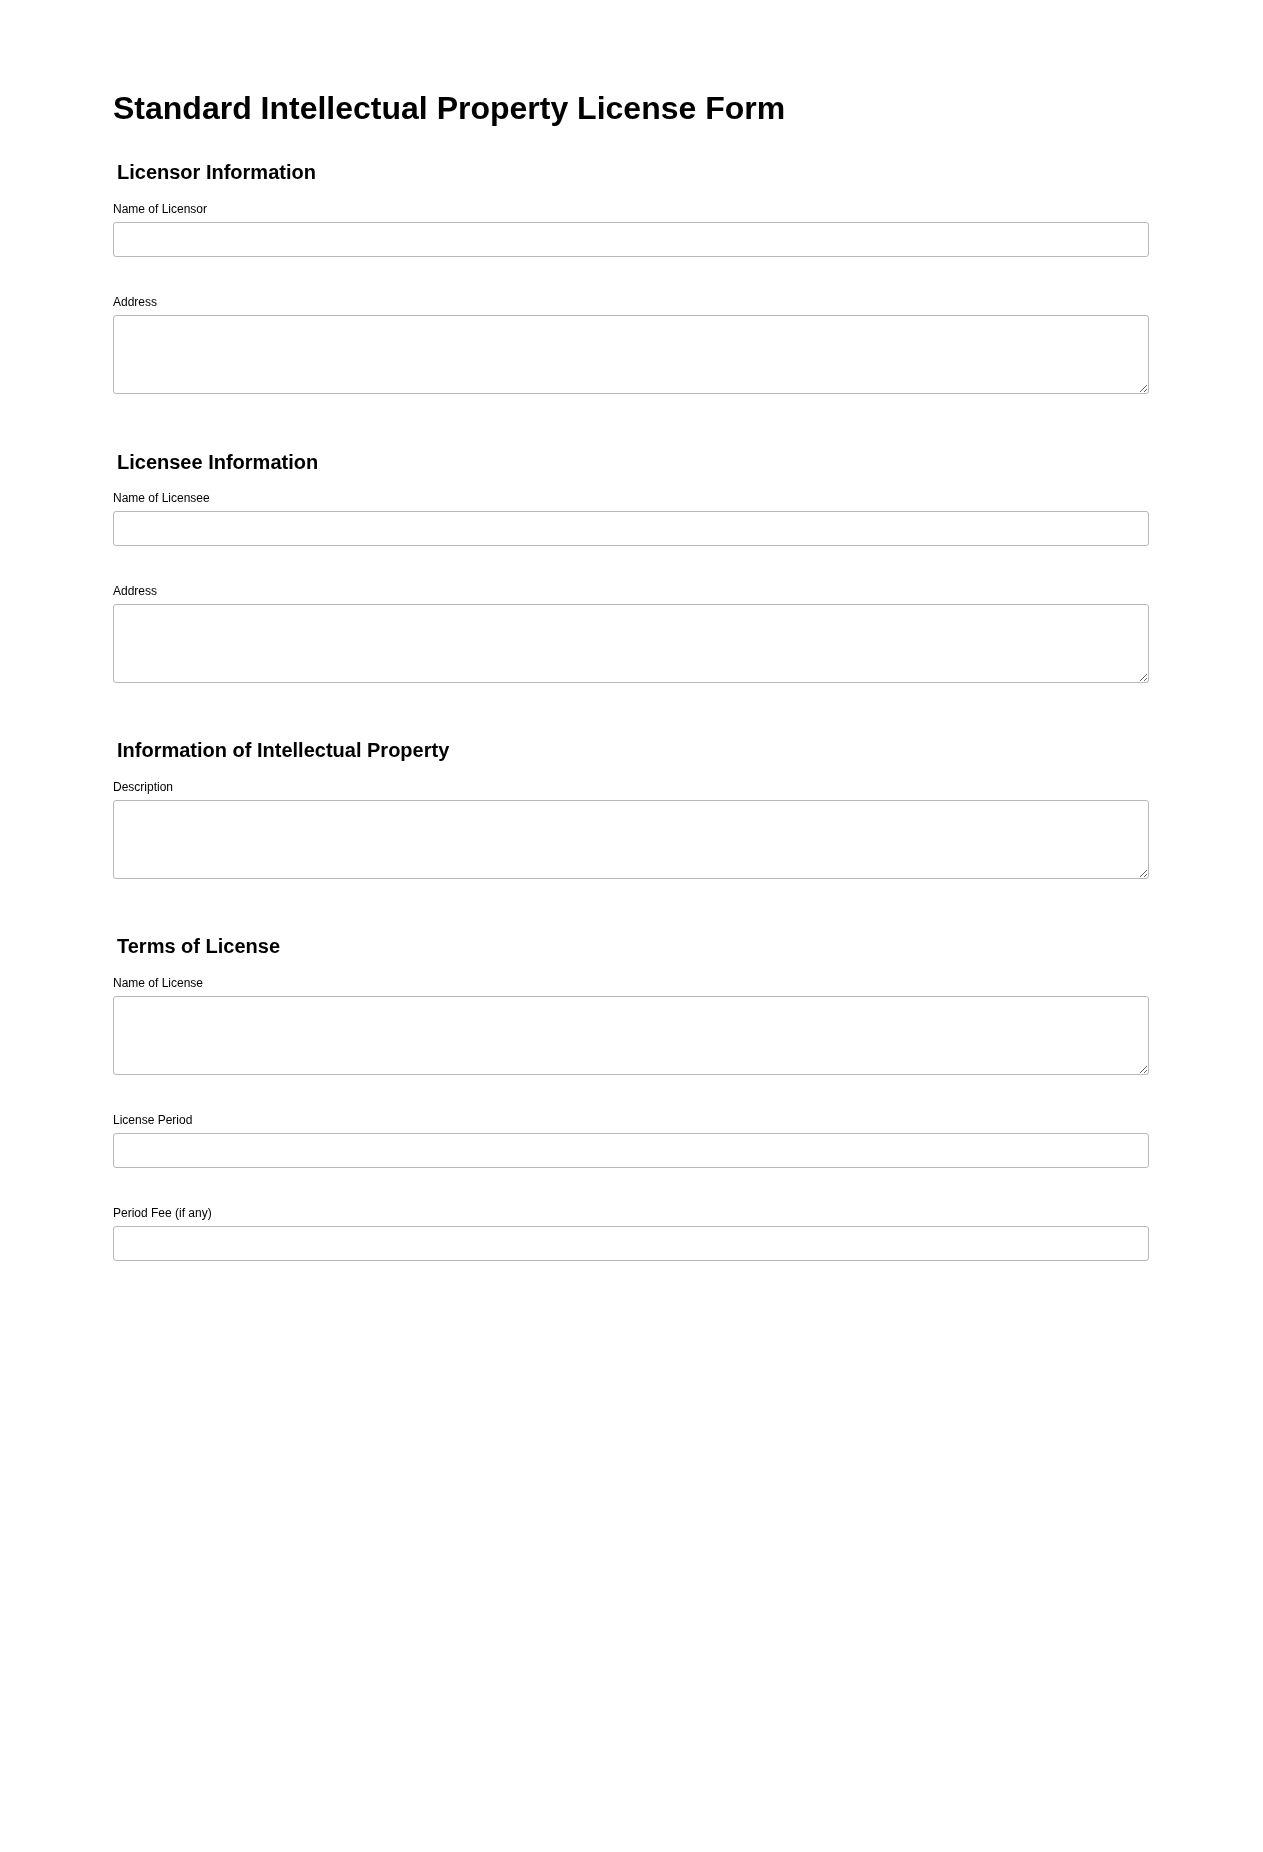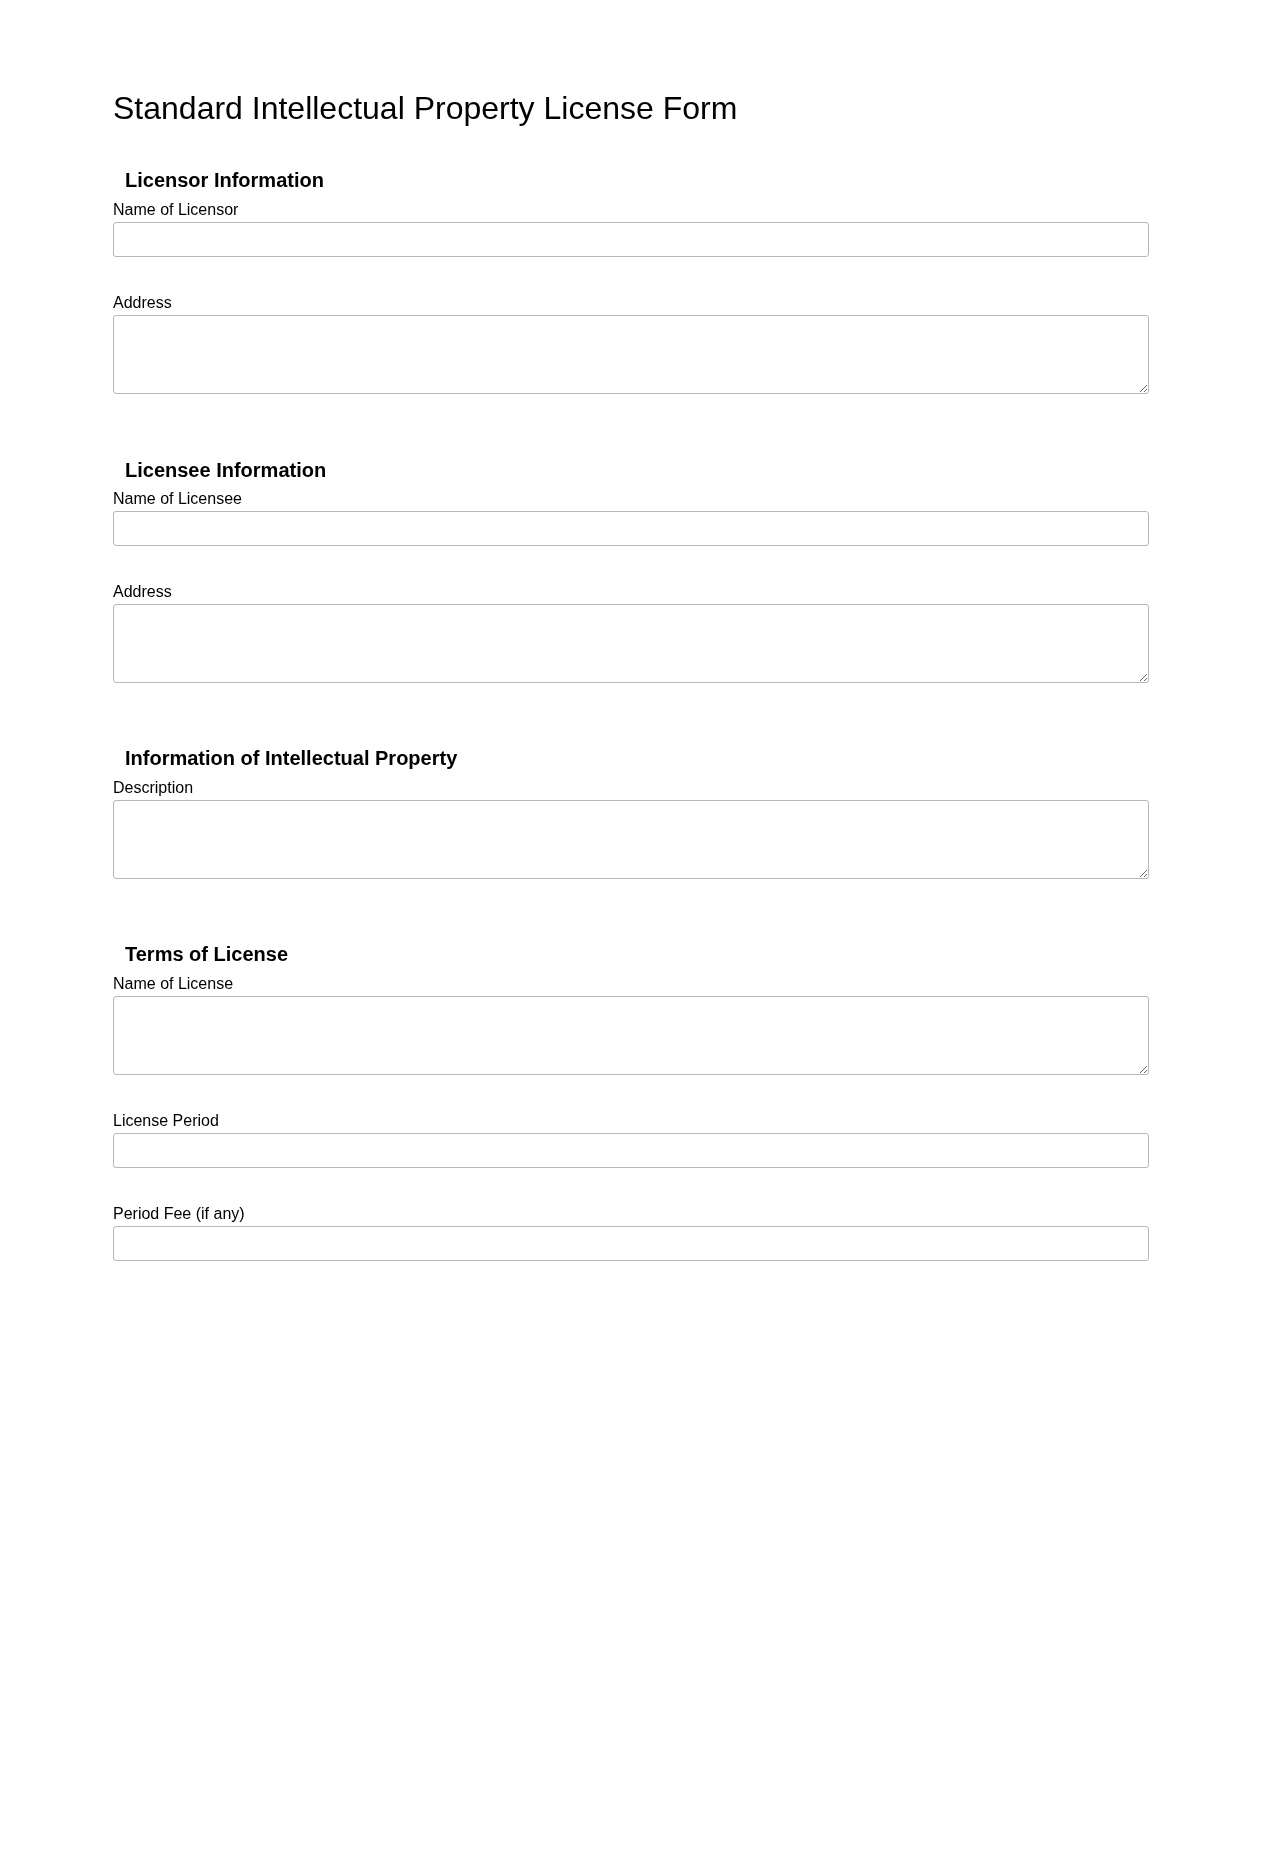--- a/index.html
+++ b/index.html
@@ -3,31 +3,31 @@
 <meta charset="utf-8">
 <style>
   html, body { margin: 0; padding: 0; background: #ffffff; }
   body {
     width: 1263px; min-height: 1852px;
     font-family: "Liberation Sans", sans-serif; color: #000;
   }
   .page { position: relative; padding-left: 113px; width: 1036px; }
   .title {
     position: absolute; left: 113px; top: 89px;
-    font-size: 32px; font-weight: normal; line-height: 38px; margin: 0;
+    font-size: 32px; font-weight: bold; line-height: 38px; margin: 0;
     white-space: nowrap;
   }
   .heading {
     position: absolute; left: 113px;
-    font-size: 20px; font-weight: bold; line-height: 24px; margin: 12px;
+    font-size: 20px; font-weight: bold; line-height: 24px; margin: 4px;
     white-space: nowrap;
   }
   .label {
     position: absolute; left: 113px;
-    font-size: 16px; line-height: 19px; white-space: nowrap;
+    font-size: 12px; line-height: 19px; white-space: nowrap;
   }
   .field {
     position: absolute; left: 113px; width: 1036px; box-sizing: border-box;
     border: 1px solid #b8b8b8; border-radius: 3px; background: #fff;
     font-family: "Liberation Sans", sans-serif; font-size: 16px;
     padding: 6px 8px; margin: 0; outline: none;
   }
   input.field { height: 35px; }
   textarea.field { height: 79px; resize: vertical; }
 </style>

